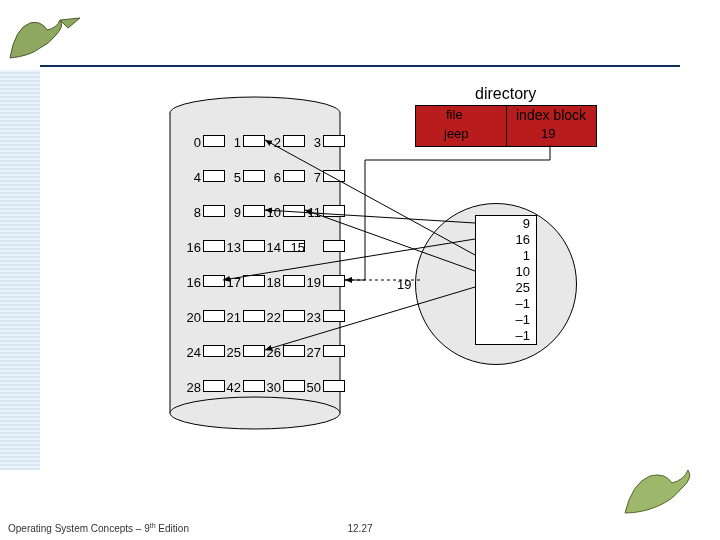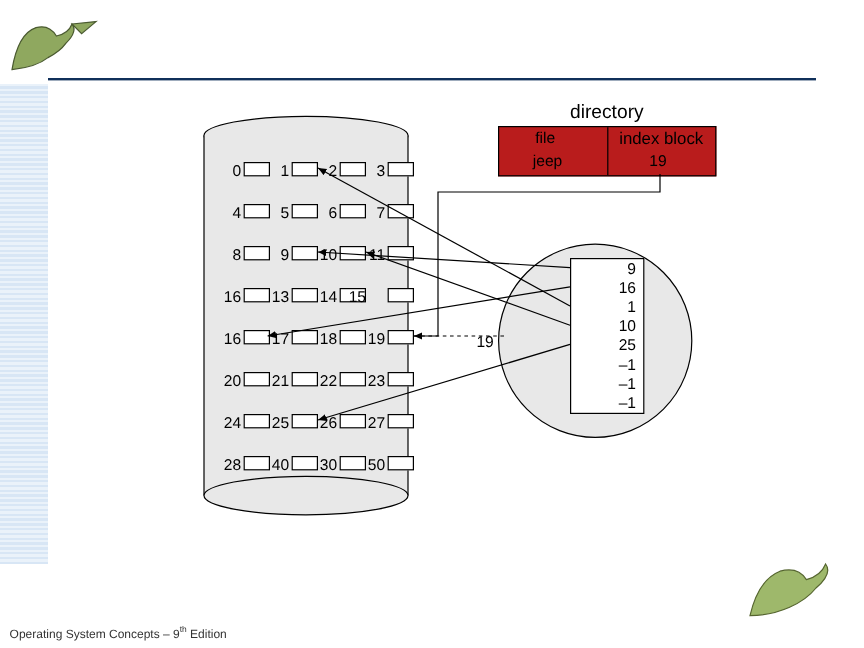--- a/index.html
+++ b/index.html
@@ -110,21 +110,21 @@
         <div class="blk-box" style="left:38px;top:260px"></div>
       <div class="blk-num" style="left:58px;top:260px">25</div>
         <div class="blk-box" style="left:78px;top:260px"></div>
       <div class="blk-num" style="left:98px;top:260px">26</div>
         <div class="blk-box" style="left:118px;top:260px"></div>
       <div class="blk-num" style="left:138px;top:260px">27</div>
         <div class="blk-box" style="left:158px;top:260px"></div>
 
       <div class="blk-num" style="left:18px;top:295px">28</div>
         <div class="blk-box" style="left:38px;top:295px"></div>
-      <div class="blk-num" style="left:58px;top:295px">40</div>
+      <div class="blk-num" style="left:58px;top:295px">42</div>
         <div class="blk-box" style="left:78px;top:295px"></div>
       <div class="blk-num" style="left:98px;top:295px">30</div>
         <div class="blk-box" style="left:118px;top:295px"></div>
       <div class="blk-num" style="left:138px;top:295px">50</div>
         <div class="blk-box" style="left:158px;top:295px"></div>
     </div>
 
     <div class="dlabel" style="left:310px;top:0">directory</div>
     <div class="dirbox" style="left:250px;top:20px;width:180px;height:40px">
       <div style="position:absolute;left:0;top:0;width:90px;height:40px;border-right:1px solid #000"></div>
@@ -168,13 +168,14 @@
 
   <div class="logo-bot">
     <svg viewBox="0 0 90 60">
         <path d="M5 55 Q 12 25 30 18 Q 45 14 52 25 Q 64 22 68 12 Q 74 20 60 32 Q 52 42 38 48 Q 22 55 5 55 Z" fill="#9eb86b" stroke="#55652f"></path>
       </svg>
   </div>
 
   <div class="footer-left">
     <span>Operating System Concepts – 9</span><span class="sup">th</span><span> Edition</span>
   </div>
+  <div class="footer-mid">12.27</div>
 </div>
 
 </body></html>

